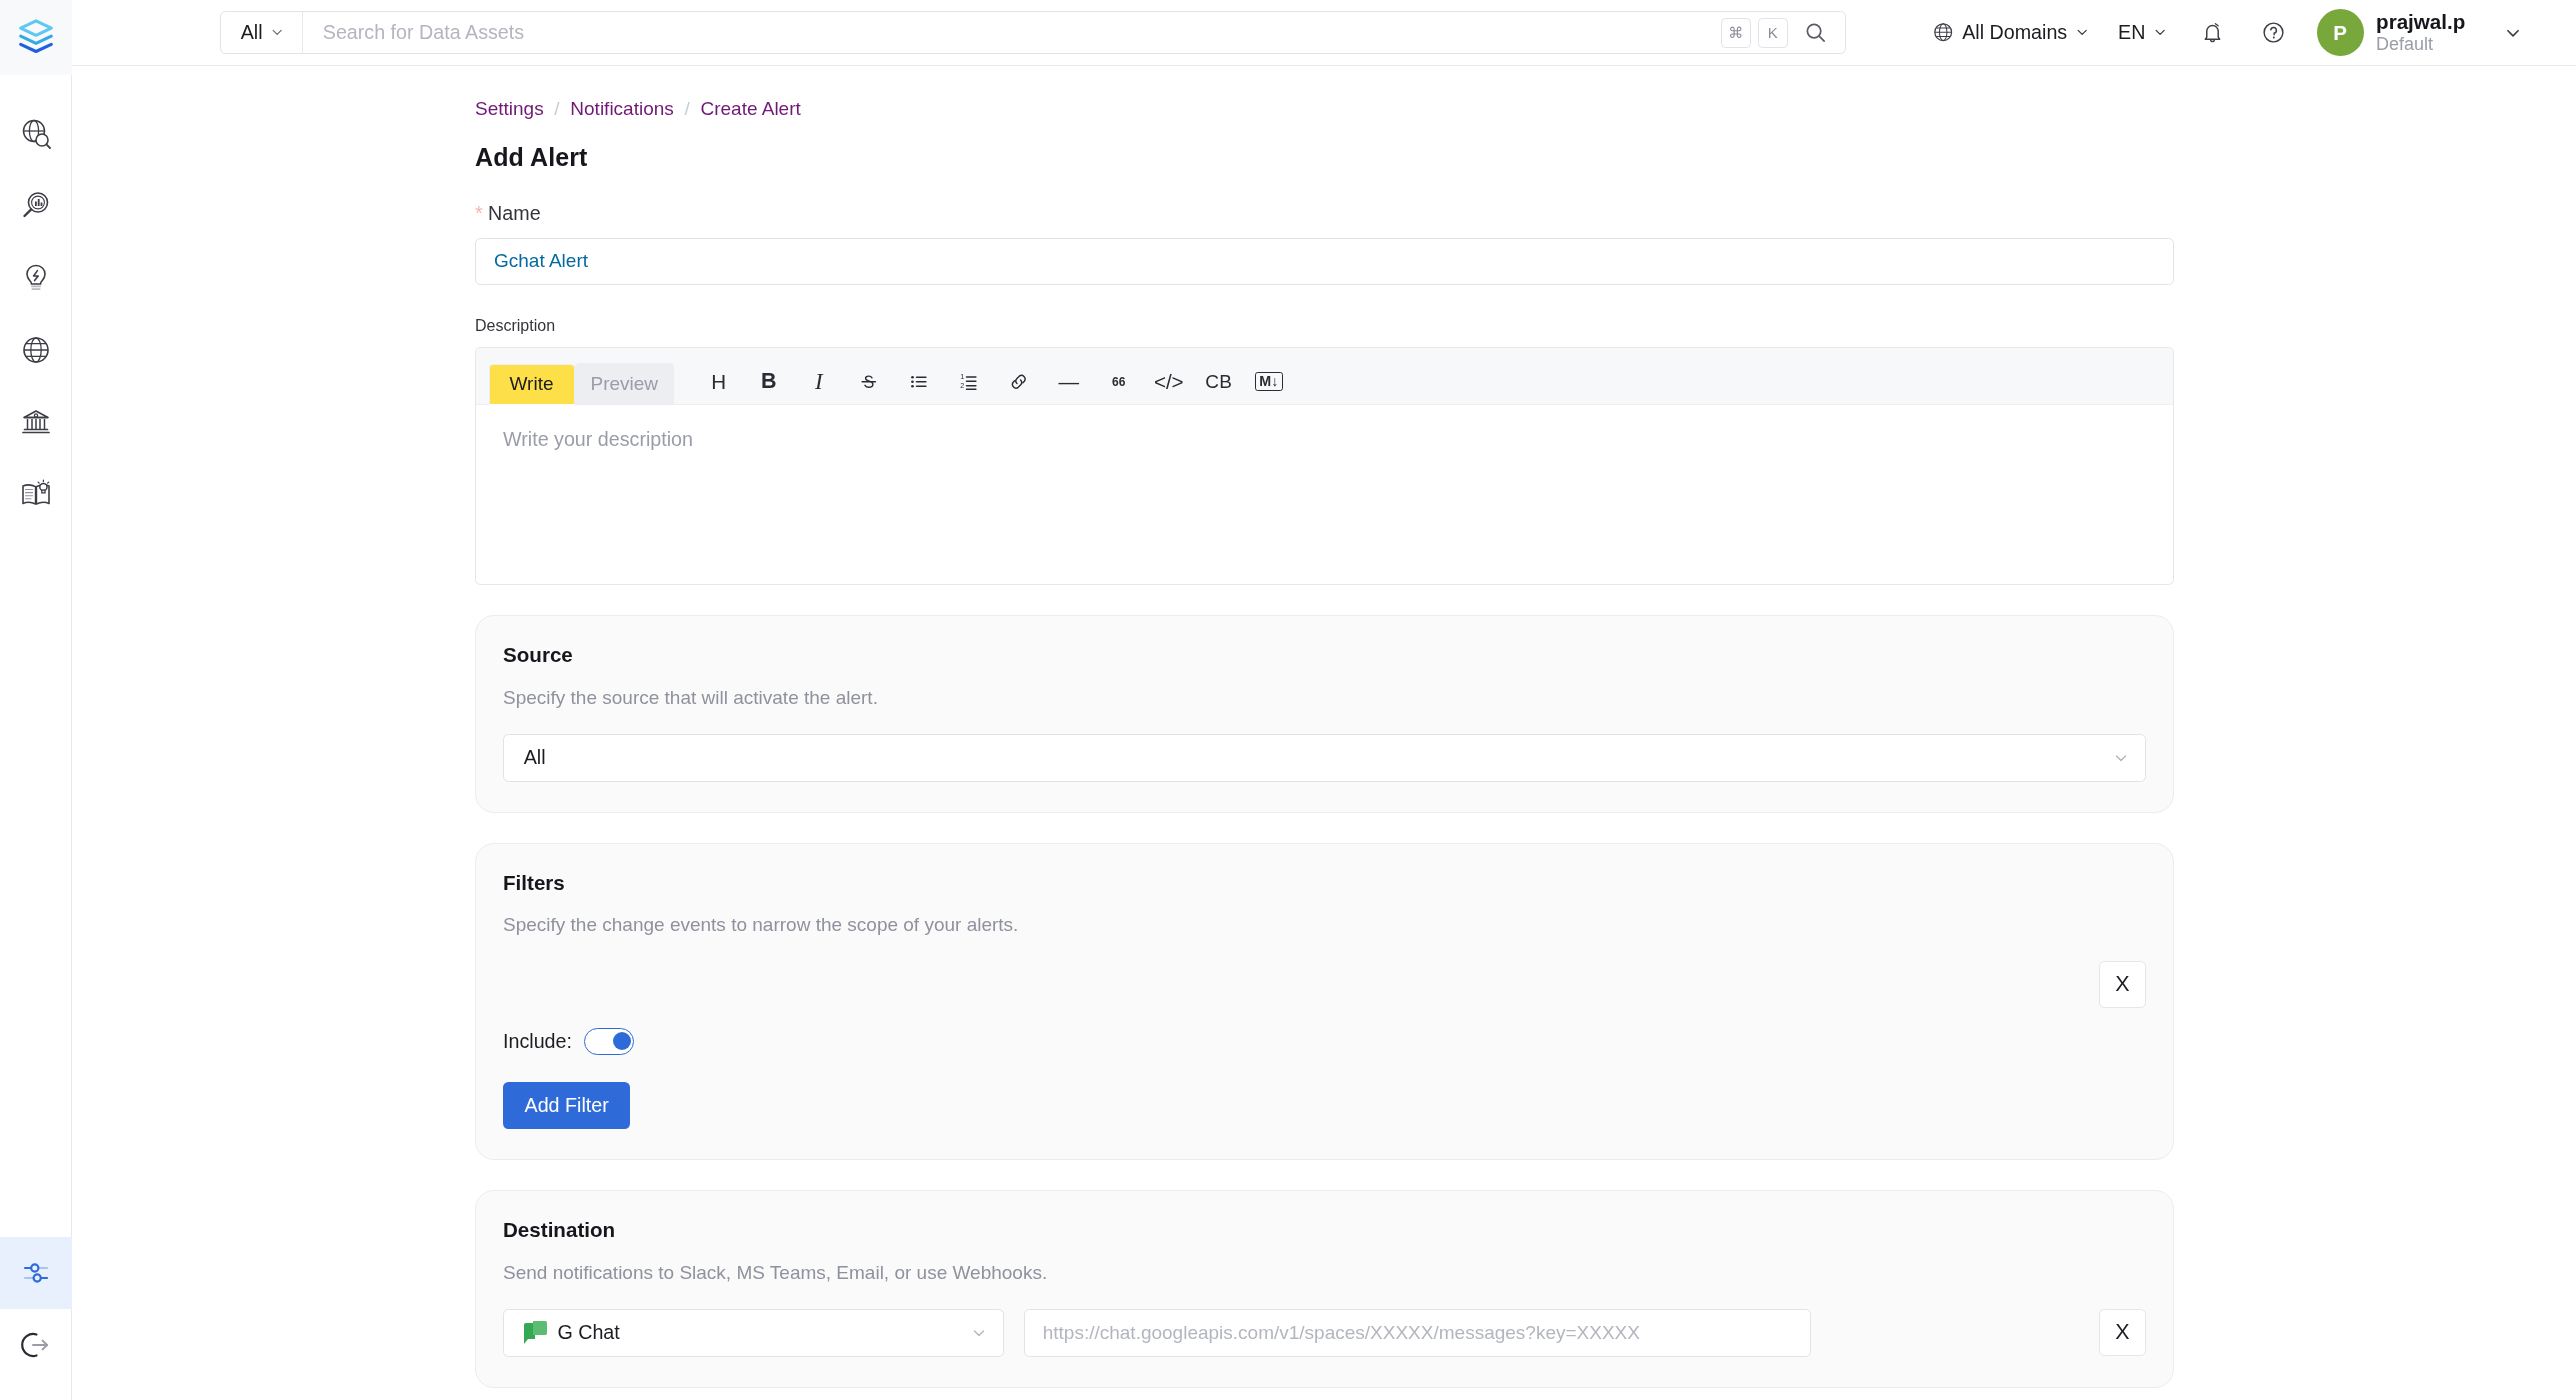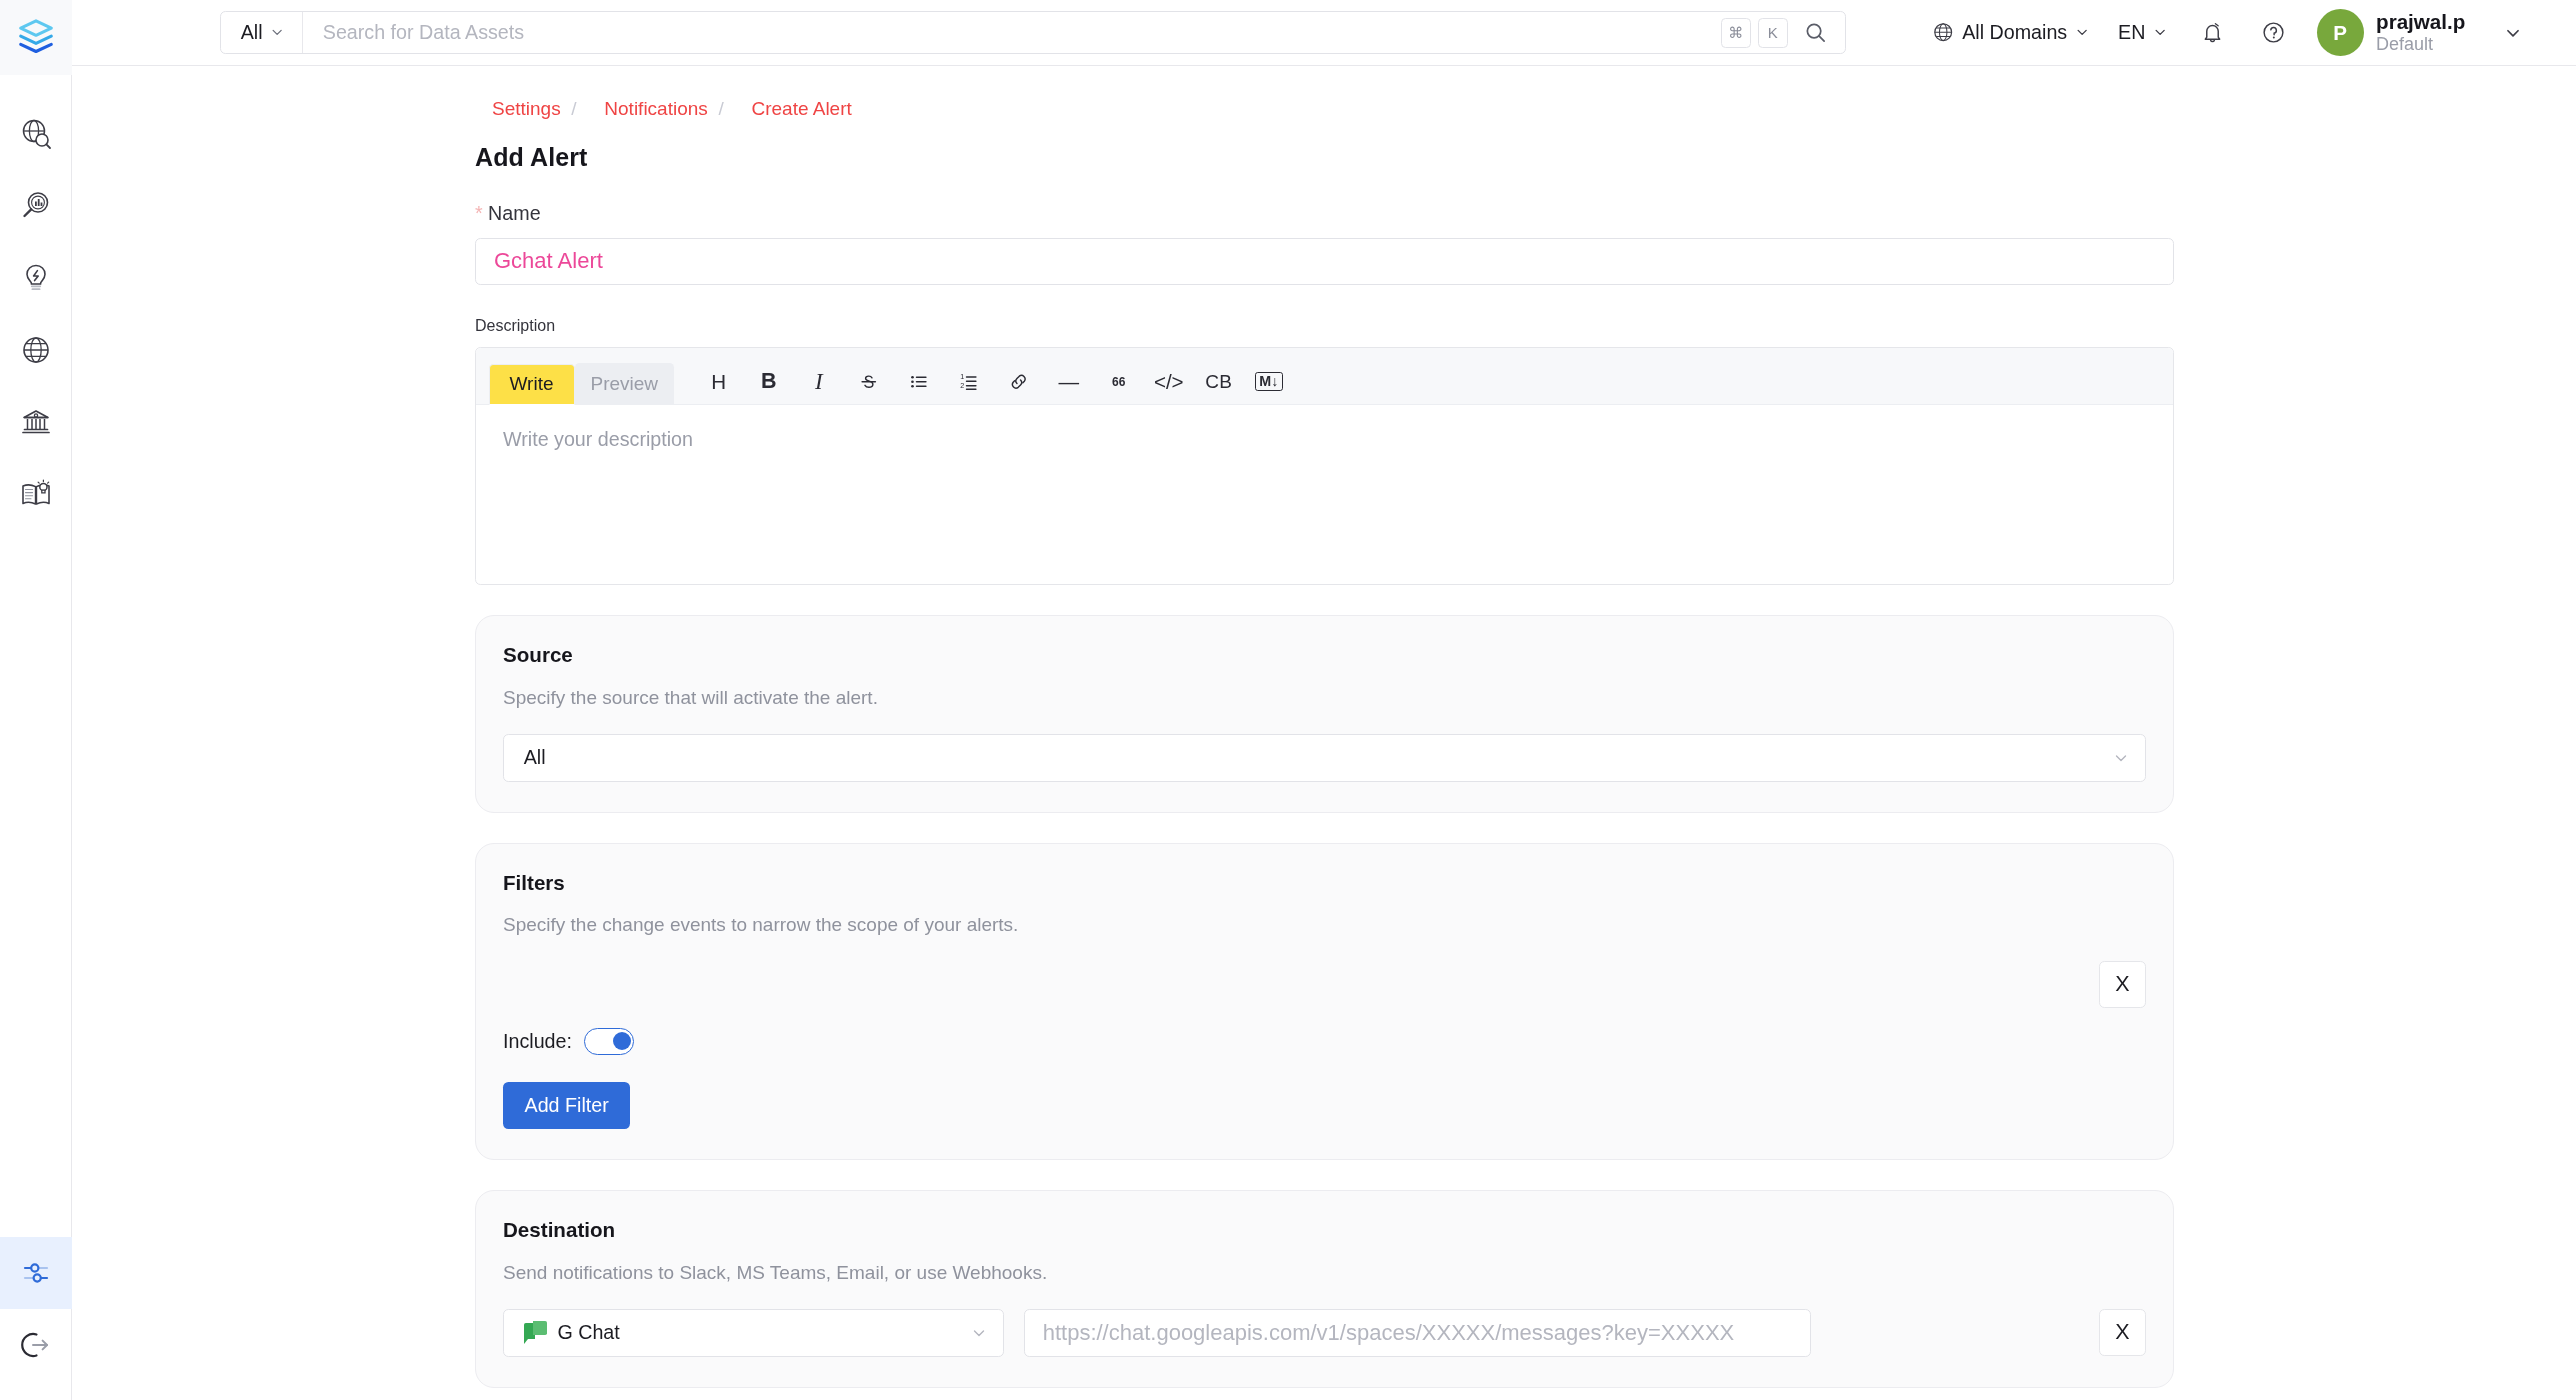--- a/index.html
+++ b/index.html
@@ -88,33 +88,33 @@
   .user-block { display: flex; align-items: center; gap: 12.5px; padding-left: 12.5px; cursor: pointer; }
   .user-name { font-size: 20.6px; font-weight: 700; color: #16161c; line-height: 1.18; }
   .user-sub { font-size: 18px; color: #9a9da8; line-height: 1.18; }
   .user-caret { padding: 0 19.7px 0 39px; cursor: pointer; display: flex; align-items: center; }
 
   
   .body { flex: 1 1 auto; overflow: hidden; background: #fff; padding-left: 403px; }
   .page { width: 1771px; padding-top: 32px; }
 
   .crumbs { display: flex; align-items: center; gap: 10.7px; font-size: 19px; color: #9a9da8; }
-  .crumbs a { color: #ef4444; text-decoration: none; cursor: pointer; margin-left: 17px; }
+  .crumbs a { color: #701a75; text-decoration: none; cursor: pointer; }
   .crumbs .sep { color: #c9cbd4; }
 
   .h1 { margin-top: 23px; font-size: 25px; font-weight: 700; color: #16161c; letter-spacing: 0.1px; }
   .sub { margin-top: 19.7px; font-size: 19.7px; color: #34343c; }
 
   .field-label { margin-top: 30px; font-size: 19.7px; color: #34343c; display: flex; align-items: flex-start; gap: 5.4px; }
   .req { color: #f4b4b4; font-size: 19.7px; line-height: 1; position: relative; top: 1.8px; }
 
   .text-input {
     margin-top: 12.5px; width: 1699px; height: 47px;
     border: 0.9px solid #e2e3e8; border-radius: 5.4px;
-    padding: 0 18px; font-size: 22px; color: #ec4899; background: #fff;
+    padding: 0 18px; font-size: 19px; color: #0369a1; background: #fff;
     outline: none; font-family: "Liberation Sans", sans-serif;
   }
   .text-input::placeholder { color: #b4b6bf; }
 
   .section-label { margin-top: 32px; font-size: 16px; color: #34343c; }
 
   
   .editor { margin-top: 12.5px; width: 1699px; border: 0.9px solid #e5e6ea; border-radius: 5.4px; background: #fff; }
   .editor-toolbar {
     height: 57px; background: #f7f8fa;

